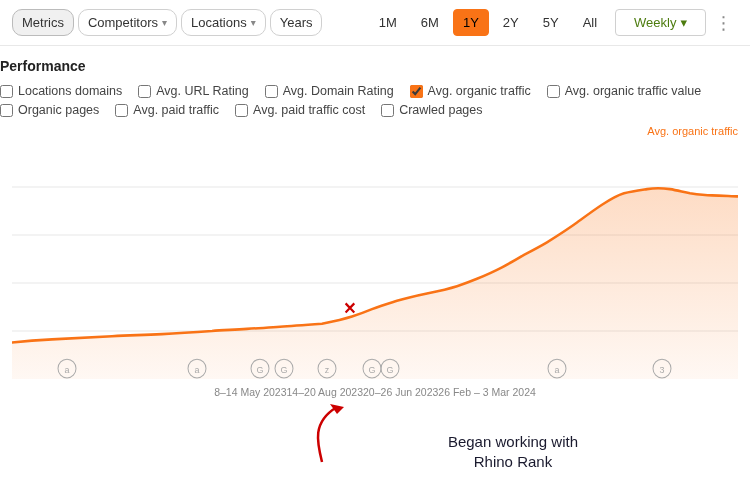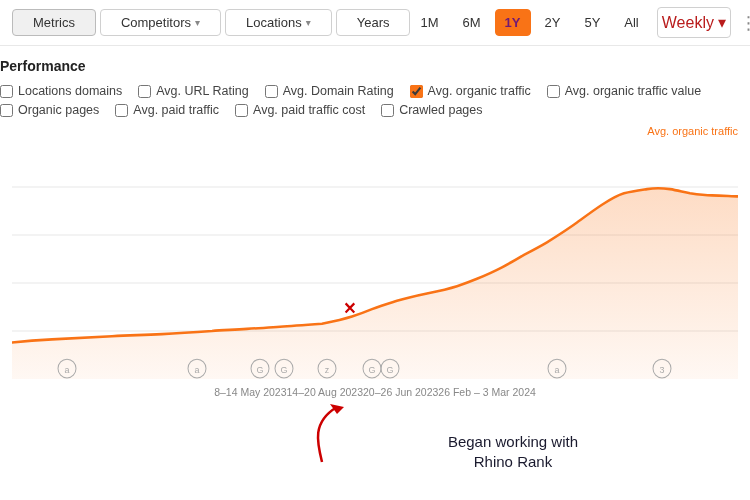--- a/index.html
+++ b/index.html
@@ -21,22 +21,22 @@
       padding: 8px 12px;
       border-bottom: 1px solid #e8e8e8;
       height: 46px;
     }
     .nav-left {
       display: flex;
       align-items: center;
       gap: 4px;
     }
     .nav-btn {
-      padding: 5px 20px;
-      border-radius: 4px;
+      padding: 5px 9px;
+      border-radius: 10px;
       border: 1px solid #d0d0d0;
       background: #fff;
       font-size: 13px;
       color: #333;
       cursor: pointer;
       display: flex;
       align-items: center;
       gap: 4px;
     }
     .nav-btn.active {
@@ -58,31 +58,31 @@
       padding: 5px 9px;
       border-radius: 4px;
       border: 1px solid transparent;
       background: transparent;
       font-size: 13px;
       color: #333;
       cursor: pointer;
     }
     .time-btn.active {
       background: #f97316;
-      color: #701a75;
+      color: #000000;
       border-color: #f97316;
-      font-weight: 700;
+      font-weight: 400;
     }
     .weekly-btn {
-      padding: 5px 4px;
+      padding: 5px 18px;
       border-radius: 4px;
       border: 1px solid #d0d0d0;
       background: #fff;
-      font-size: 16px;
-      color: #b91c1c;
+      font-size: 13px;
+      color: #4d7c0f;
       cursor: pointer;
       display: flex;
       align-items: center;
       gap: 4px;
       margin-left: 4px;
     }
     .three-dots {
       width: 28px;
       height: 28px;
       display: flex;

